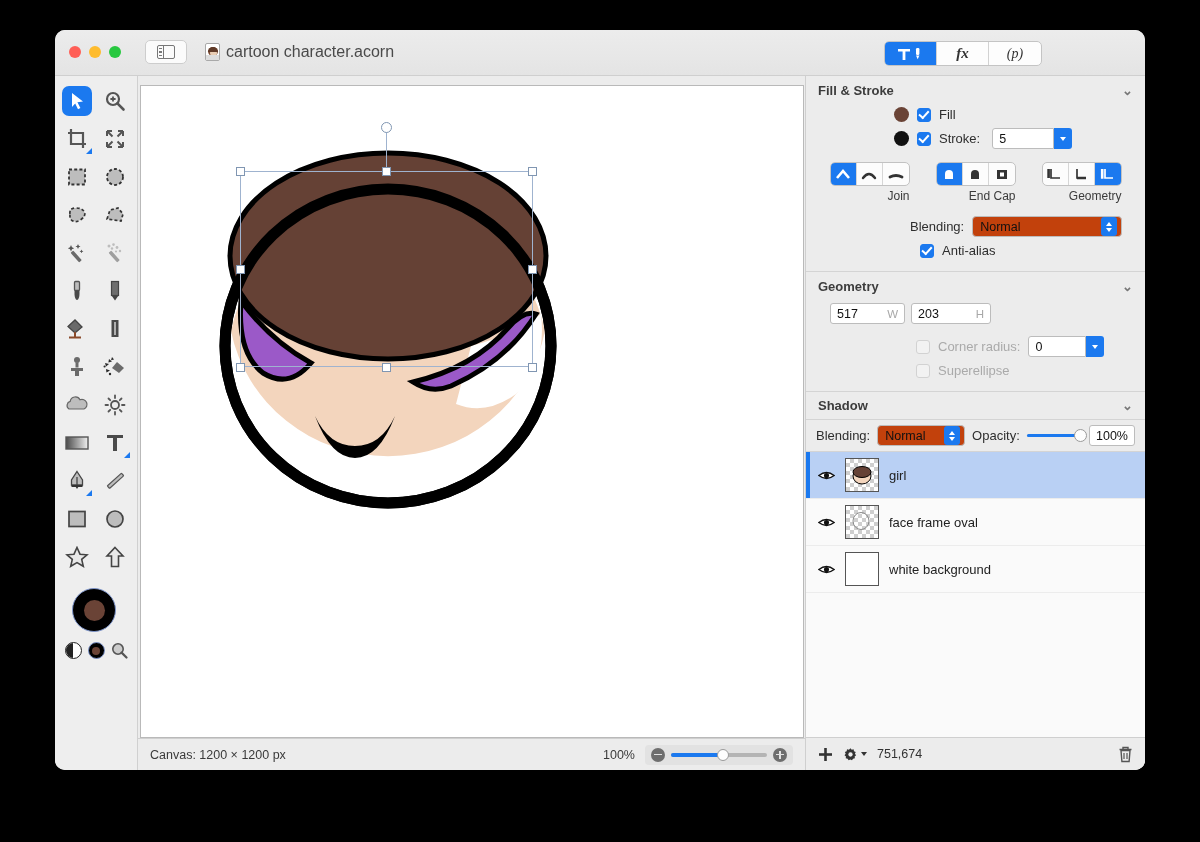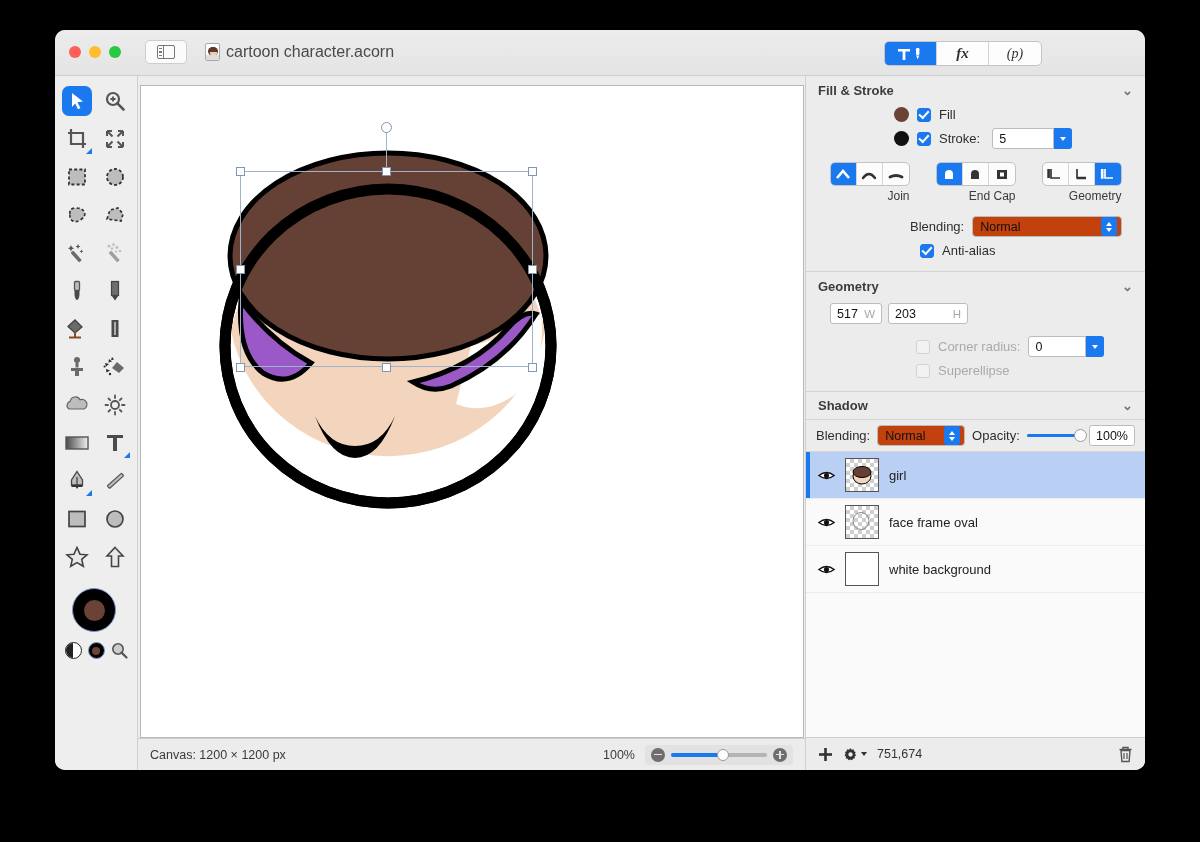--- a/index.html
+++ b/index.html
@@ -713,21 +713,21 @@
       </div>
 
       <div class="sect">
         <div class="sect-head">
           <span>Geometry</span>
           <span class="chev">⌄</span>
         </div>
 
 
         <div class="row" style="gap:6px; padding-left:24px;">
-          <div class="field" style="width:52px;">
+          <div class="field" style="width:75px;">
             <span>517</span>
             <span class="sub">W</span>
           </div>
           <div class="field" style="width:80px;">
             <span>203</span>
             <span class="sub">H</span>
           </div>
         </div>
 
         <div class="row" style="padding-left:110px; margin-top:6px;">

